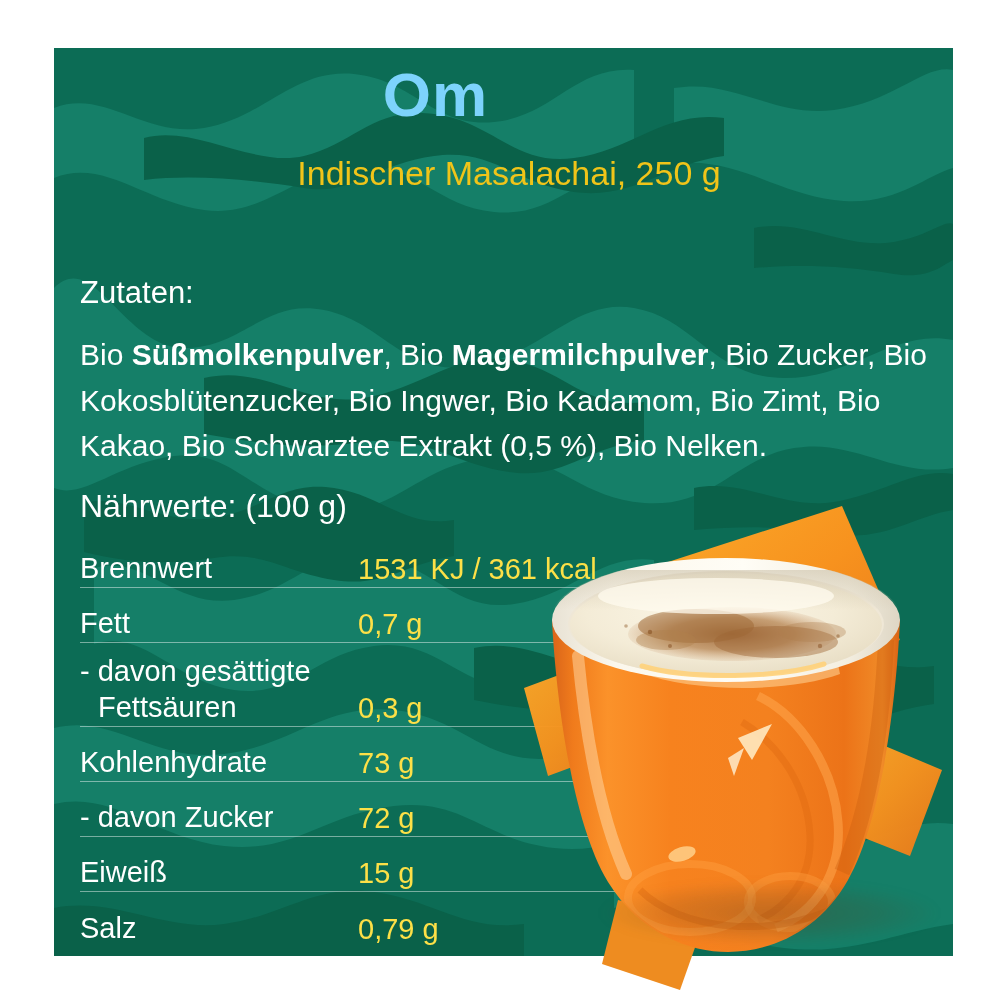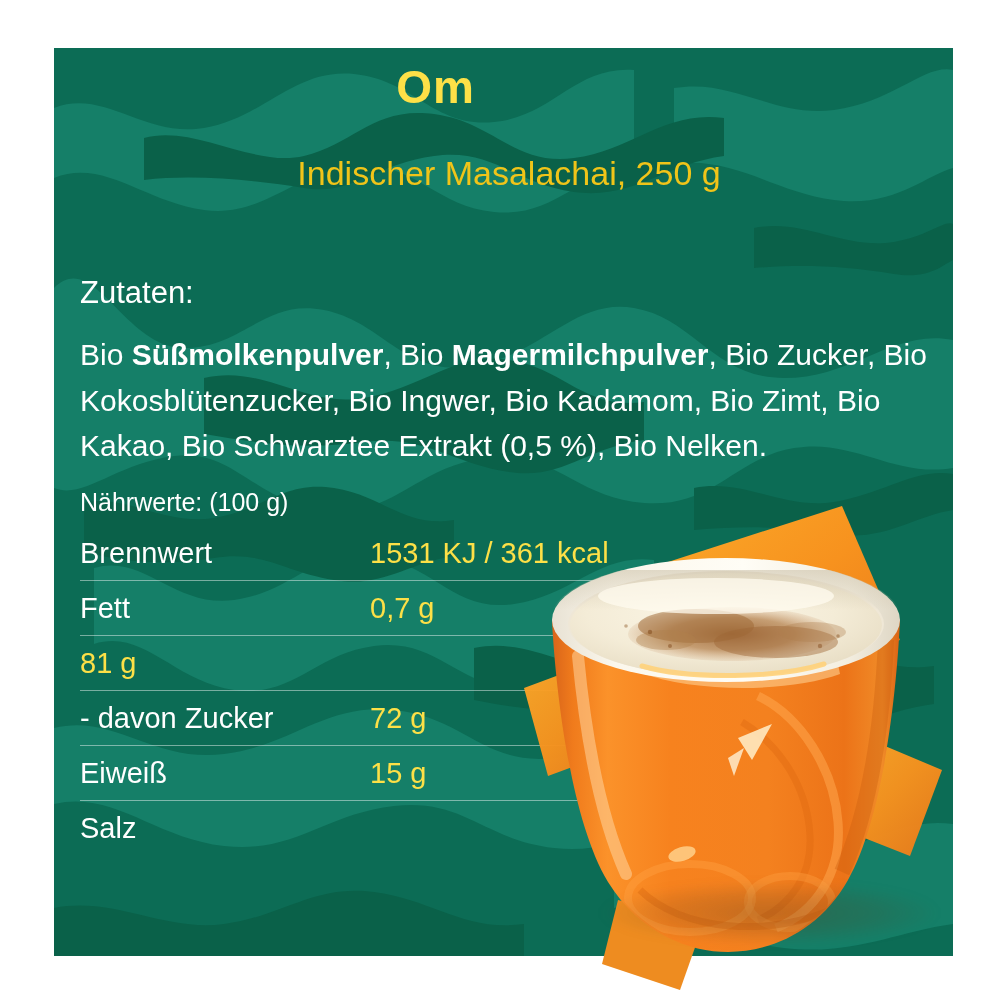--- a/index.html
+++ b/index.html
@@ -38,22 +38,22 @@
     left: 0; top: 0;
     width: 899px; height: 908px;
   }
 
   
   #title {
     position: absolute;
     left: 0; top: 16px;
     width: 763px;
     text-align: center;
-    color: #fde047;
-    font-size: 46px;
+    color: #7dd3fc;
+    font-size: 62px;
     font-weight: 700;
     letter-spacing: 1px;
     line-height: 1;
   }
   #subtitle {
     position: absolute;
     left: 0; top: 108px;
     width: 910px;
     text-align: center;
     color: #F0C419;
@@ -87,32 +87,31 @@
 
   
   #nutrition-block {
     position: absolute;
     left: 26px;
     top: 442px;
     width: 590px;
   }
   #nutrition-heading {
     color: #ffffff;
-    font-size: 25px;
+    font-size: 32px;
     font-weight: 400;
     line-height: 1;
     margin-bottom: 11px;
   }
   .nrow {
     display: flex;
-    align-items: center;
+    align-items: flex-end;
     min-height: 55px;
     border-bottom: 1px solid rgba(255,255,255,0.45);
     box-sizing: border-box;
-    gap: 12px;
   }
   .nrow:first-of-type { padding-top: 0; }
   .nrow.tall { min-height: 84px; }
   .nrow.last { border-bottom: none; }
   .nlabel {
     width: 278px;
     flex: 0 0 278px;
     color: #ffffff;
     font-size: 29px;
     font-weight: 400;
@@ -211,33 +210,39 @@
       <div id="nutrition-heading">Nährwerte: (100 g)</div>
       <div id="nutrition-table">
           <div class="nrow">
             <div class="nlabel"><span>Brennwert</span></div>
             <div class="nvalue">1531 KJ / 361 kcal</div>
           </div>
           <div class="nrow">
             <div class="nlabel"><span>Fett</span></div>
             <div class="nvalue">0,7 g</div>
           </div>
-          <div class="nrow">
-            <div class="nvalue">81 g</div>
+          <div class="nrow tall">
+            <div class="nlabel"><span>- davon gesättigte</span><span class="indent">Fettsäuren</span></div>
+            <div class="nvalue">0,3 g</div>
+          </div>
+          <div class="nrow">
+            <div class="nlabel"><span>Kohlenhydrate</span></div>
+            <div class="nvalue">73 g</div>
           </div>
           <div class="nrow">
             <div class="nlabel"><span>- davon Zucker</span></div>
             <div class="nvalue">72 g</div>
           </div>
           <div class="nrow">
             <div class="nlabel"><span>Eiweiß</span></div>
             <div class="nvalue">15 g</div>
           </div>
           <div class="nrow last">
             <div class="nlabel"><span>Salz</span></div>
+            <div class="nvalue">0,79 g</div>
           </div>
         </div>
     </div>
 
   </div>
 
   <div id="cup-group">
     <div id="cup-shadow"></div>
     <svg width="510" height="530" viewBox="0 0 510 530" xmlns="http://www.w3.org/2000/svg">
       <defs>

